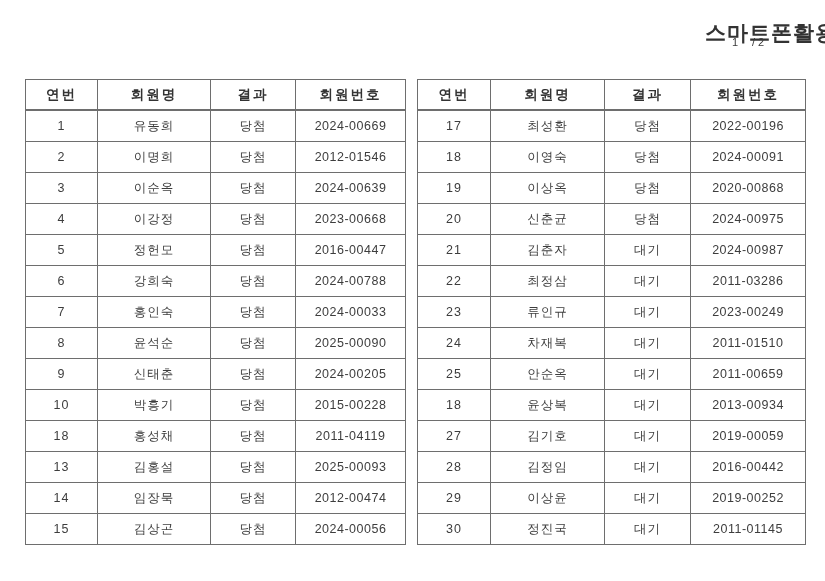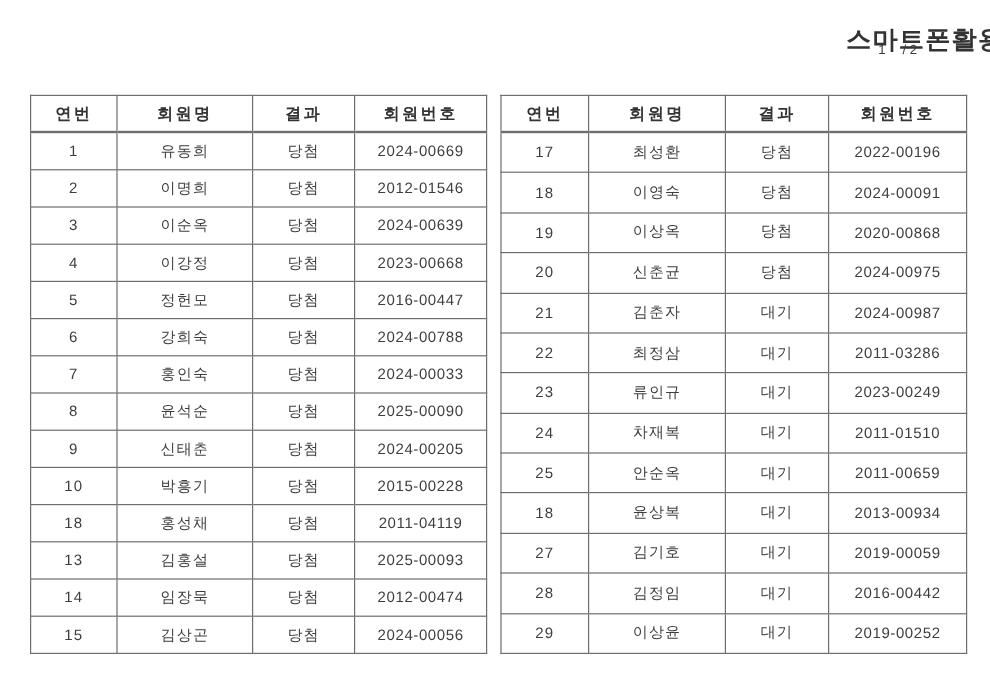--- a/index.html
+++ b/index.html
@@ -287,16 +287,22 @@
           <td class="cell-name">김정임</td>
           <td class="cell-result">대기</td>
           <td class="cell-member_no">2016-00442</td>
         </tr>
         <tr>
           <td class="cell-no">29</td>
           <td class="cell-name">이상윤</td>
           <td class="cell-result">대기</td>
           <td class="cell-member_no">2019-00252</td>
         </tr>
+        <tr>
+          <td class="cell-no">30</td>
+          <td class="cell-name">정진국</td>
+          <td class="cell-result">대기</td>
+          <td class="cell-member_no">2011-01145</td>
+        </tr>
       </tbody>
   </table>
 
 </div>
 
 </body></html>

